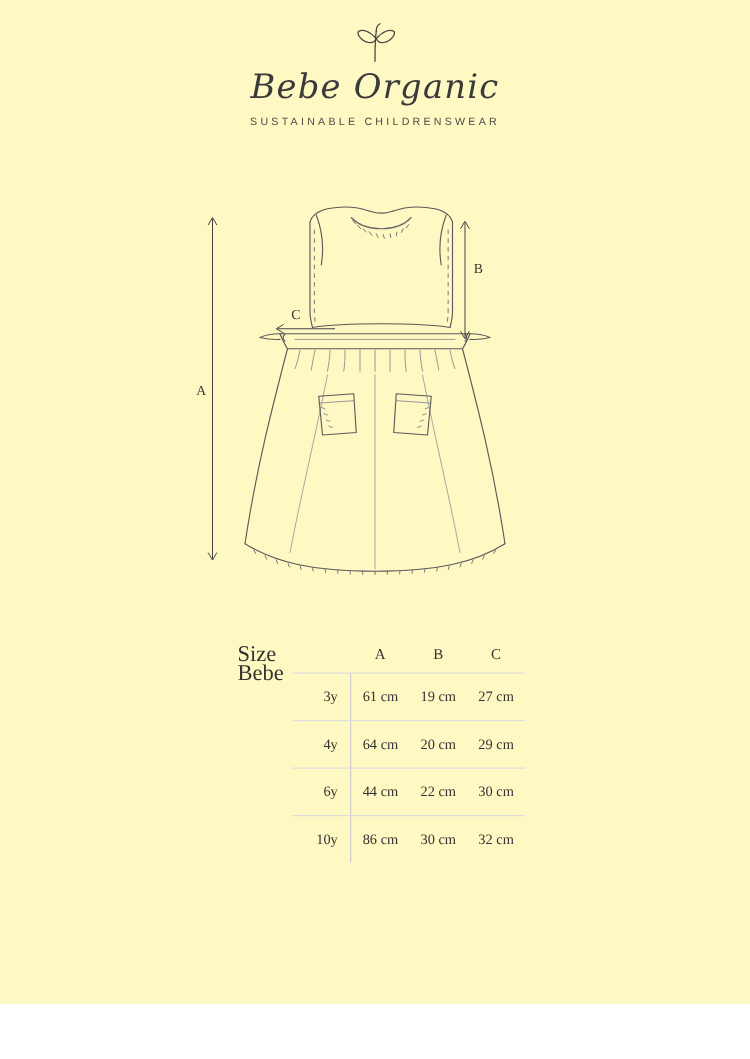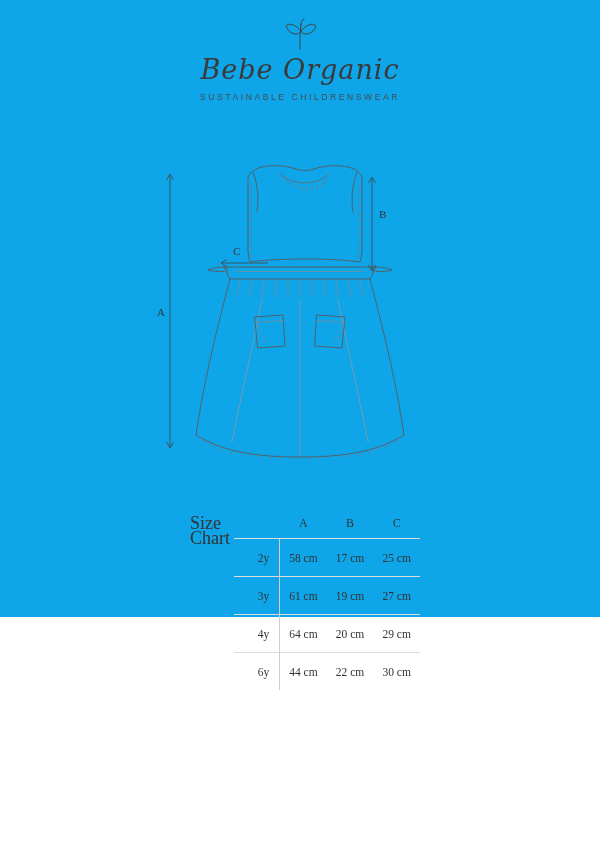--- a/index.html
+++ b/index.html
@@ -12,22 +12,22 @@
     height: 847px;
     position: relative;
     font-family: "Liberation Serif", serif;
     color: #333333;
     overflow: hidden;
   }
   .page {
     position: absolute;
     left: 0; top: 0;
     width: 600px;
-    height: 617px;
-    background: #0ea5e9;
+    height: 803px;
+    background: #fef9c3;
   }
   
   .brand {
     position: absolute;
     top: 18px;
     left: 0;
     width: 600px;
     text-align: center;
   }
   .brand-mark {
@@ -306,54 +306,54 @@
       </g>
       <text class="dim-letter" x="157" y="166">A</text>
       <text class="dim-letter" x="379" y="68">B</text>
       <text class="dim-letter" x="233" y="105">C</text>
     </svg>
   </div>
 
   <div class="chart">
     <div class="chart-title">
       <div>Size</div>
-      <div>Chart</div>
+      <div>Bebe</div>
     </div>
 
     <table class="size-table">
       <thead>
         <tr>
           <th class="col-size"></th>
           <th class="col-a">A</th>
           <th class="col-b">B</th>
           <th class="col-c">C</th>
         </tr>
       </thead>
       <tbody>
         <tr>
-          <td class="col-size">2y</td>
-          <td class="col-a">58 cm</td>
-          <td class="col-b">17 cm</td>
-          <td class="col-c">25 cm</td>
-        </tr>
-        <tr>
           <td class="col-size">3y</td>
           <td class="col-a">61 cm</td>
           <td class="col-b">19 cm</td>
           <td class="col-c">27 cm</td>
         </tr>
         <tr>
           <td class="col-size">4y</td>
           <td class="col-a">64 cm</td>
           <td class="col-b">20 cm</td>
           <td class="col-c">29 cm</td>
         </tr>
         <tr>
           <td class="col-size">6y</td>
           <td class="col-a">44 cm</td>
           <td class="col-b">22 cm</td>
           <td class="col-c">30 cm</td>
         </tr>
+        <tr>
+          <td class="col-size">10y</td>
+          <td class="col-a">86 cm</td>
+          <td class="col-b">30 cm</td>
+          <td class="col-c">32 cm</td>
+        </tr>
       </tbody>
     </table>
   </div>
 
 </div>
 
 </body></html>

